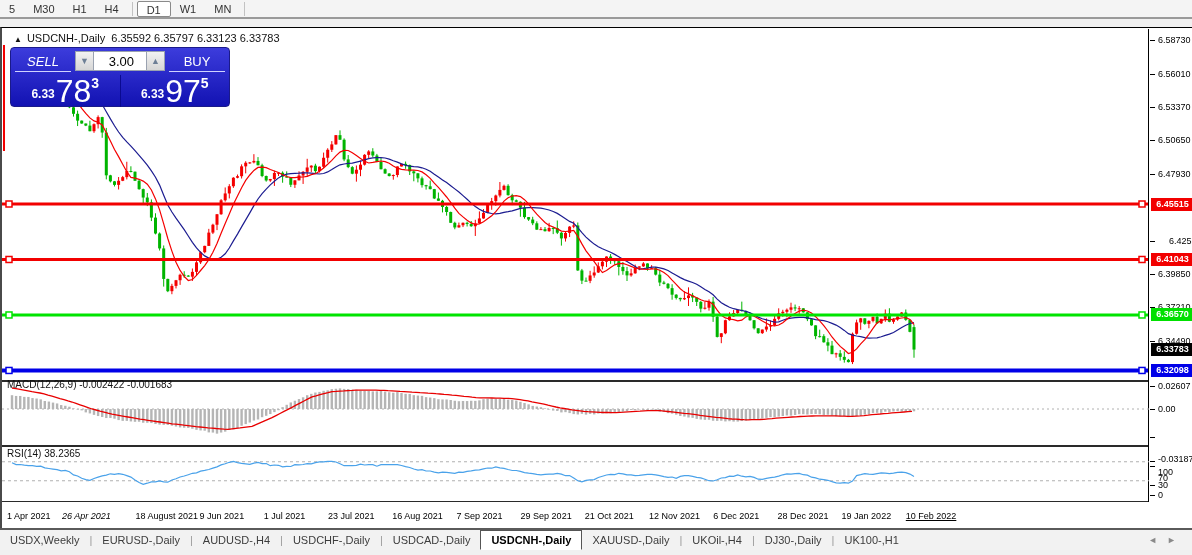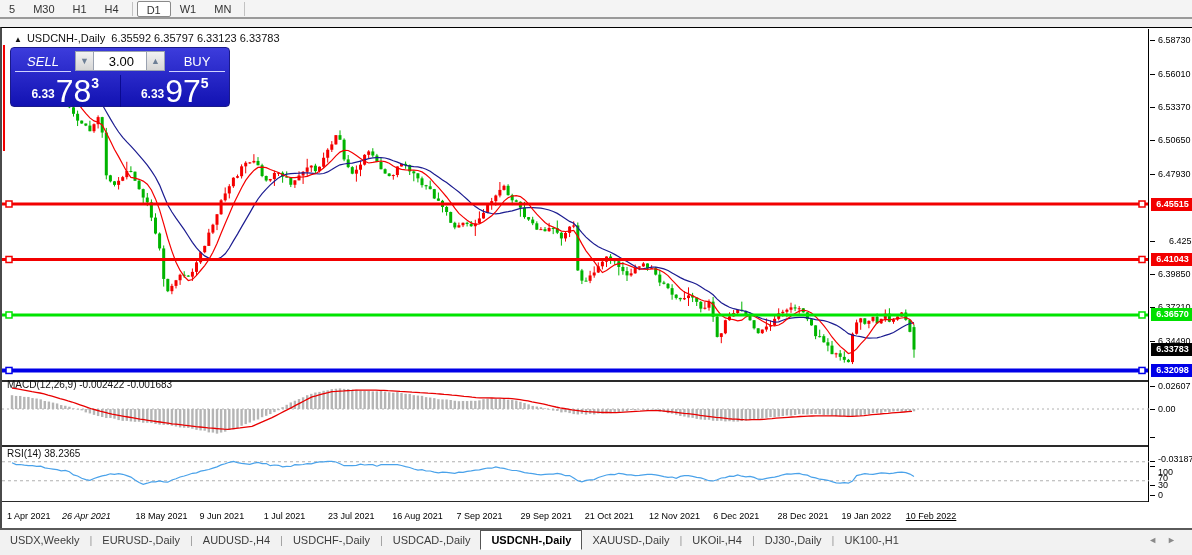--- a/index.html
+++ b/index.html
@@ -839,21 +839,21 @@
       <div class="tick-label" style="top: 461px;">0</div>
       <div class="badge" style="top: 168.5px; background: rgb(242, 0, 0); color: rgb(255, 255, 255);">6.45515</div>
       <div class="badge" style="top: 223.984px; background: rgb(242, 0, 0); color: rgb(255, 255, 255);">6.41043</div>
       <div class="badge" style="top: 279.48px; background: rgb(0, 224, 0); color: rgb(255, 255, 255);">6.36570</div>
       <div class="badge" style="top: 314.058px; background: rgb(0, 0, 0); color: rgb(255, 255, 255);">6.33783</div>
       <div class="badge" style="top: 334.964px; background: rgb(0, 0, 232); color: rgb(255, 255, 255);">6.32098</div>
     </div>
   <div id="dates">
       <div class="date-label" style="left: 5px;">1 Apr 2021</div>
       <div class="date-label" style="left: 60px; font-style: italic;">26 Apr 2021</div>
-      <div class="date-label" style="left: 133.4px;">18 May 2021</div>
+      <div class="date-label" style="left: 133.4px;">18 August 2021</div>
       <div class="date-label" style="left: 197.6px;">9 Jun 2021</div>
       <div class="date-label" style="left: 261.8px;">1 Jul 2021</div>
       <div class="date-label" style="left: 326px;">23 Jul 2021</div>
       <div class="date-label" style="left: 390.2px;">16 Aug 2021</div>
       <div class="date-label" style="left: 454.4px;">7 Sep 2021</div>
       <div class="date-label" style="left: 518.6px;">29 Sep 2021</div>
       <div class="date-label" style="left: 582.8px;">21 Oct 2021</div>
       <div class="date-label" style="left: 647px;">12 Nov 2021</div>
       <div class="date-label" style="left: 711.2px;">6 Dec 2021</div>
       <div class="date-label" style="left: 775.4px;">28 Dec 2021</div>

